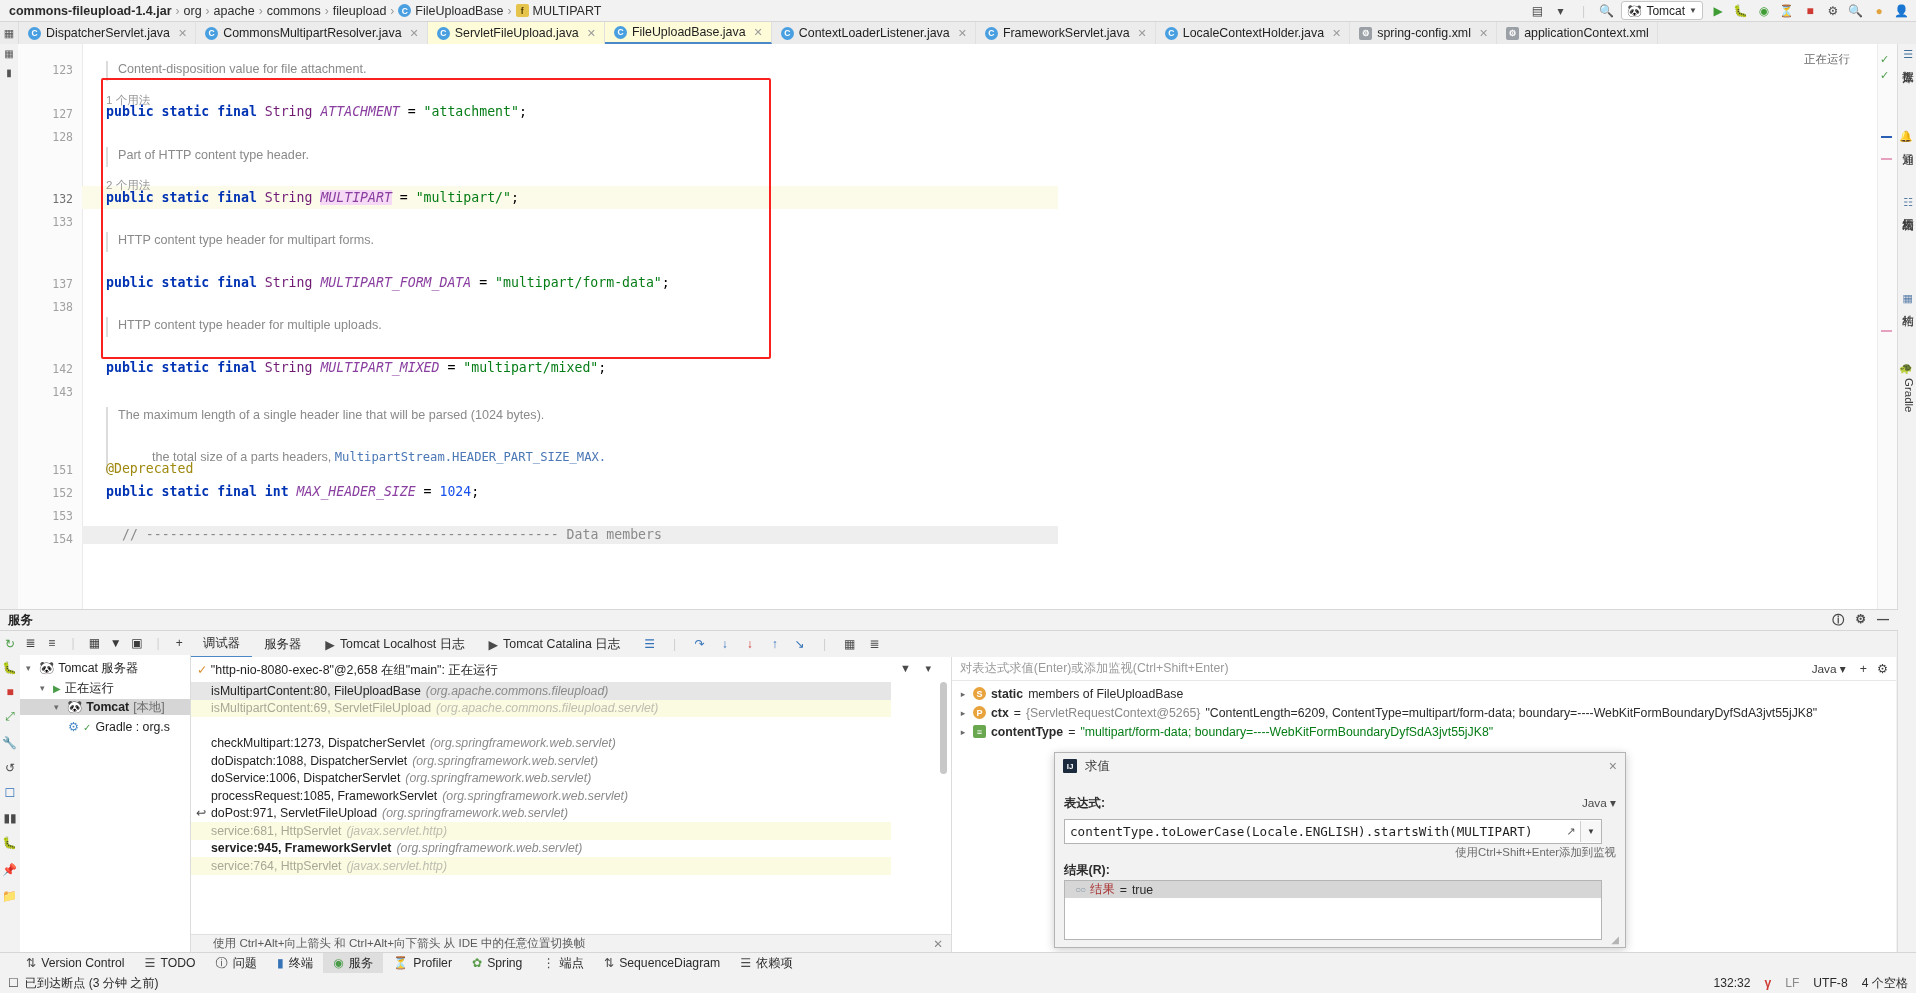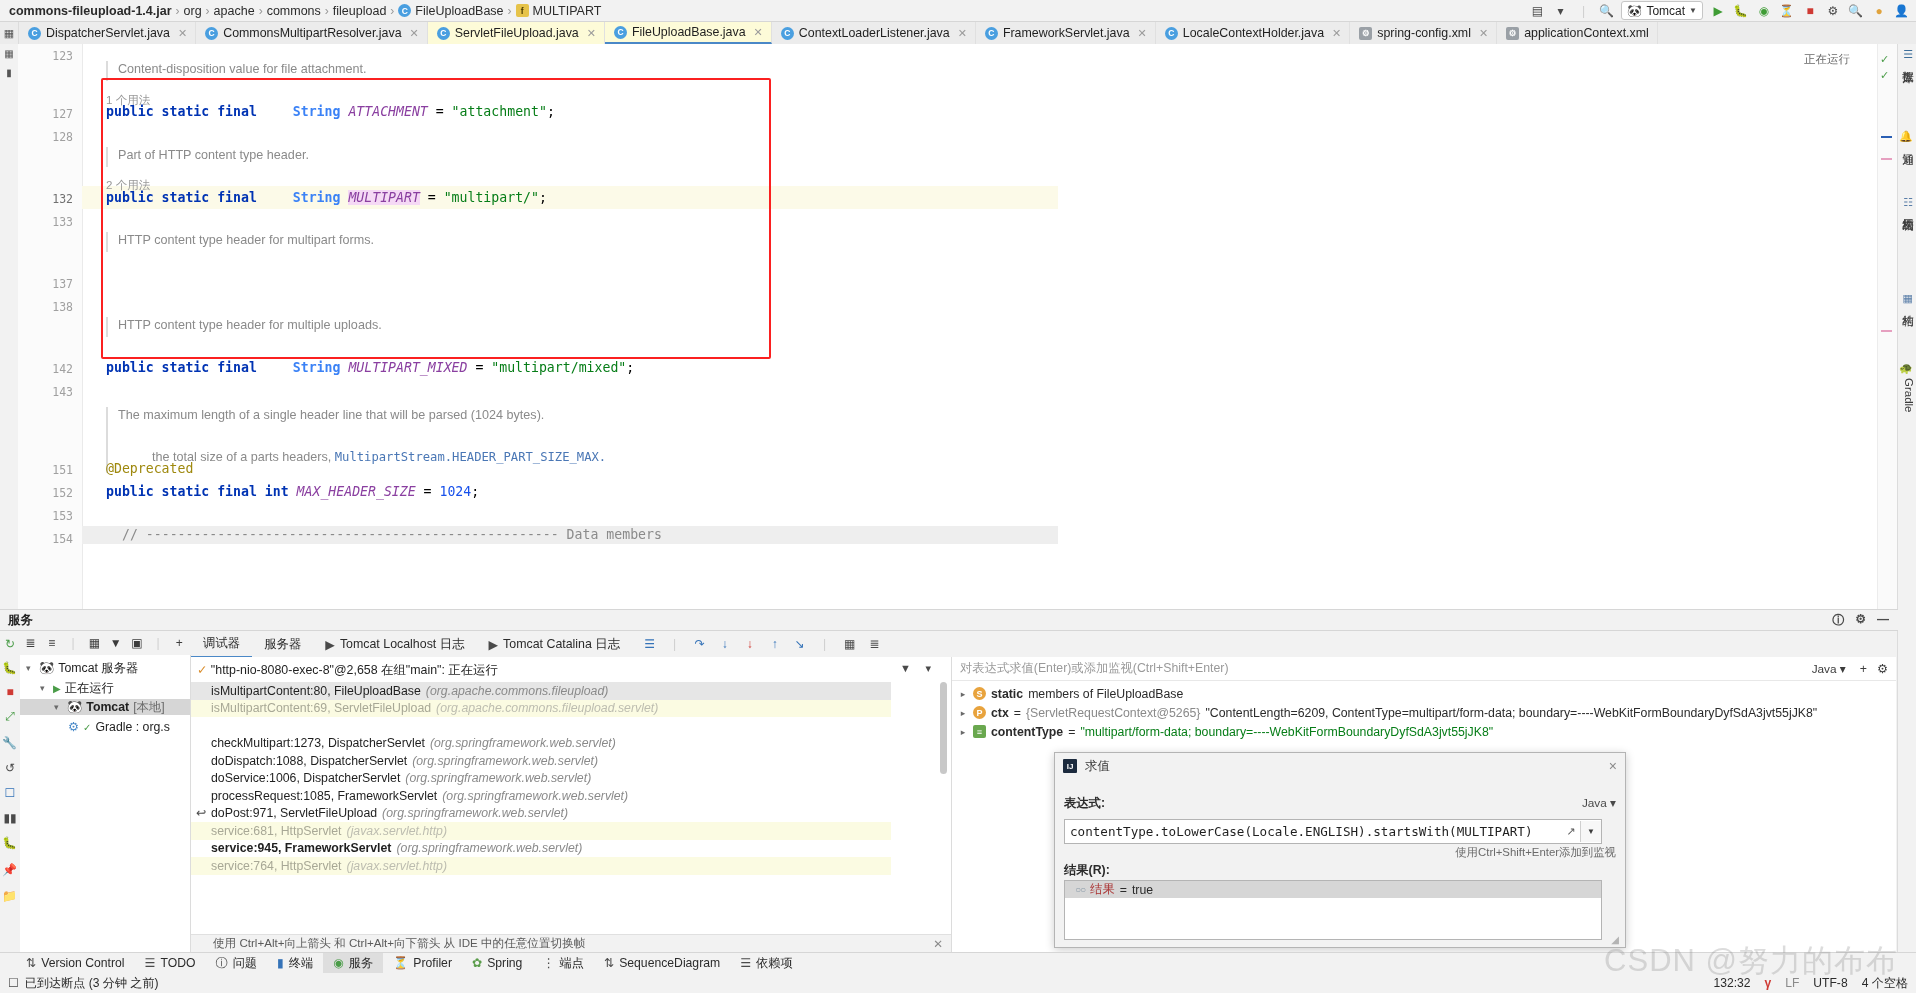--- a/index.html
+++ b/index.html
@@ -48,21 +48,21 @@
   .editor{position:absolute;left:18px;top:44px;width:1880px;height:565px;background:#ffffff;overflow:hidden;}
   .gutter{position:absolute;left:0;top:0;width:64px;height:565px;background:#fbfbfb;border-right:1px solid #eaeaea;}
   .lnum{position:absolute;right:9px;color:#a0a0a0;font-family:"DejaVu Sans Mono",monospace;font-size:11.5px;}
   .lnum.cur{color:#707070;}
   .codearea{position:absolute;left:64px;top:0;right:0;height:565px;}
   .cl{position:absolute;left:0;white-space:pre;font-family:"DejaVu Sans Mono",monospace;font-size:13.2px;}
   .doc{position:absolute;left:0;white-space:pre;font-family:"Liberation Sans",sans-serif;font-size:12.6px;color:#8a8a8a;}
   .usage{position:absolute;left:0;white-space:pre;font-family:"Liberation Sans",sans-serif;font-size:11.6px;color:#999;}
   .docbar{position:absolute;width:2px;background:#dcdcdc;left:24px;}
   .kw{color:#0033b3;font-weight:bold;}
-  .typ{color:#3b82f6;font-weight:bold;margin-left:28px;}
+  .typ{color:#701a75;font-weight:normal;}
   .cst{color:#8a3fa0;font-style:italic;}
   .cst-hl{color:#8a3fa0;font-style:italic;background:#f5d9f5;}
   .str{color:#067d17;}
   .num{color:#1750eb;}
   .ann{color:#9e880d;}
   .op{color:#000;}
   .mono-link{font-family:"DejaVu Sans Mono",monospace;color:#4a77b5;font-size:12.2px;}
   .dep{color:#8a8a8a;}
   .curline{position:absolute;left:0;right:0;height:23px;background:#fcfae8;}
   .redbox{position:absolute;border:2.5px solid #fb2020;border-radius:2px;pointer-events:none;}
@@ -271,21 +271,21 @@
       </div>
   </div>
 
   <div class="leftstrip">
     <div class="si">▦</div>
     <div class="si">▮</div>
   </div>
 
   <div class="editor">
     <div class="gutter">
-      <span class="lnum" style="top:5px">123</span>
+      <span class="lnum" style="top:19px">123</span>
       <span class="lnum" style="top:63px">127</span>
       <span class="lnum" style="top:86px">128</span>
       <span class="lnum cur" style="top:148px">132</span>
       <span class="lnum" style="top:171px">133</span>
       <span class="lnum" style="top:233px">137</span>
       <span class="lnum" style="top:256px">138</span>
       <span class="lnum" style="top:318px">142</span>
       <span class="lnum" style="top:341px">143</span>
       <span class="lnum" style="top:419px">151</span>
       <span class="lnum" style="top:442px">152</span>
@@ -306,20 +306,21 @@
       <div class="docbar" style="top:103px;height:20px"></div>
       <div class="doc" style="left:36px;top:104px">Part of HTTP content type header.</div>
 
       <div class="usage" style="left:24px;top:134px">2 个用法</div>
 
       <div class="cl" style="left:24px;top:146px"><span class="kw">public static final </span><span class="typ">String </span><span class="cst-hl">MULTIPART</span><span class="op"> = </span><span class="str">"multipart/"</span><span class="op">;</span></div>
 
       <div class="docbar" style="top:188px;height:20px"></div>
       <div class="doc" style="left:36px;top:189px">HTTP content type header for multipart forms.</div>
 
+      <div class="cl" style="left:24px;top:231px"><span class="kw">public static final </span><span class="typ">String </span><span class="cst">MULTIPART_FORM_DATA</span><span class="op"> = </span><span class="str">"multipart/form-data"</span><span class="op">;</span></div>
 
       <div class="docbar" style="top:273px;height:20px"></div>
       <div class="doc" style="left:36px;top:274px">HTTP content type header for multiple uploads.</div>
 
       <div class="cl" style="left:24px;top:316px"><span class="kw">public static final </span><span class="typ">String </span><span class="cst">MULTIPART_MIXED</span><span class="op"> = </span><span class="str">"multipart/mixed"</span><span class="op">;</span></div>
 
       <div class="docbar" style="top:363px;height:66px"></div>
       <div class="doc" style="left:36px;top:364px">The maximum length of a single header line that will be parsed (1024 bytes).</div>
       <div class="doc" style="left:70px;top:406px"><span>the total size of a parts headers, </span><span class="mono-link">MultipartStream.HEADER_PART_SIZE_MAX.</span></div>
 
@@ -613,15 +614,14 @@
     <span>已到达断点 (3 分钟 之前)</span>
     <span class="status-right">
       <span>132:32</span>
       <span style="color:#cf3a34;font-weight:bold">γ</span>
       <span style="color:#8a8a8a">LF</span>
       <span>UTF-8</span>
       <span>4 个空格</span>
     </span>
   </div>
 
-  <div class="wm">CSDN @努力的布布</div>
 
 </div>
 
 </body></html>

